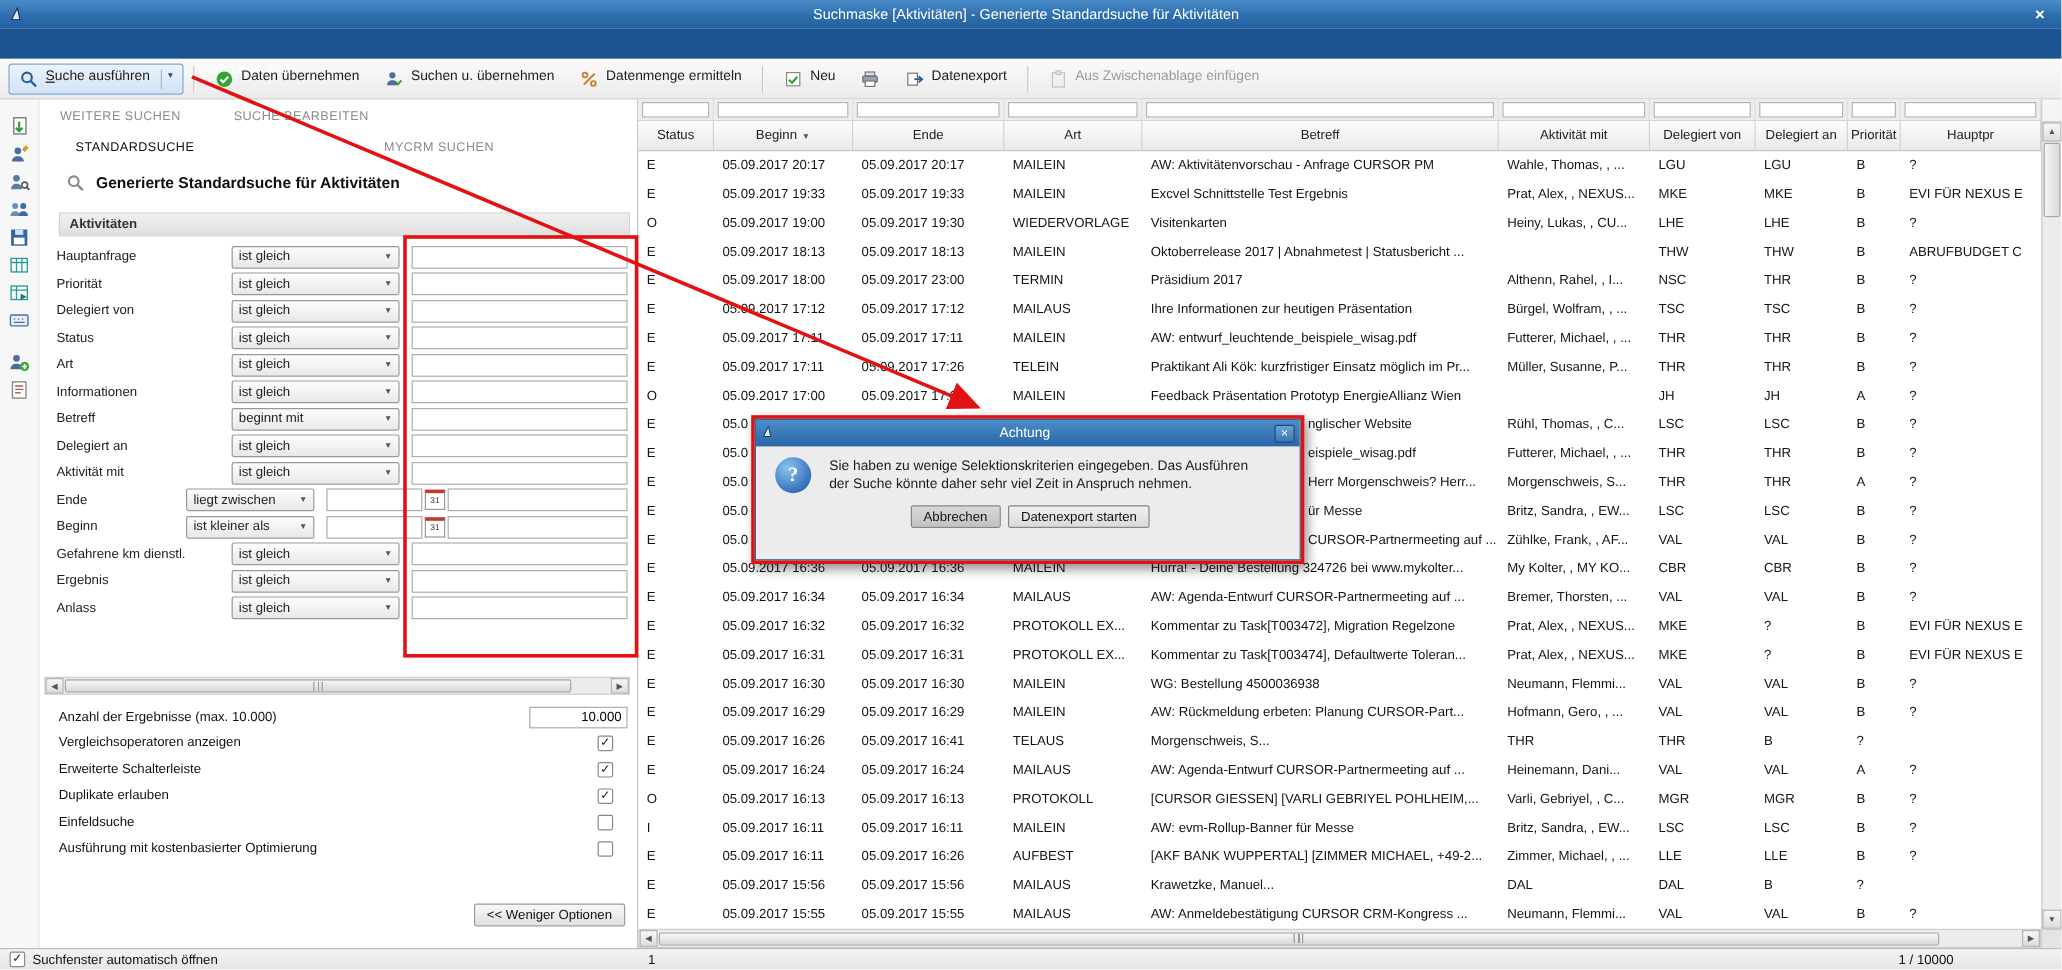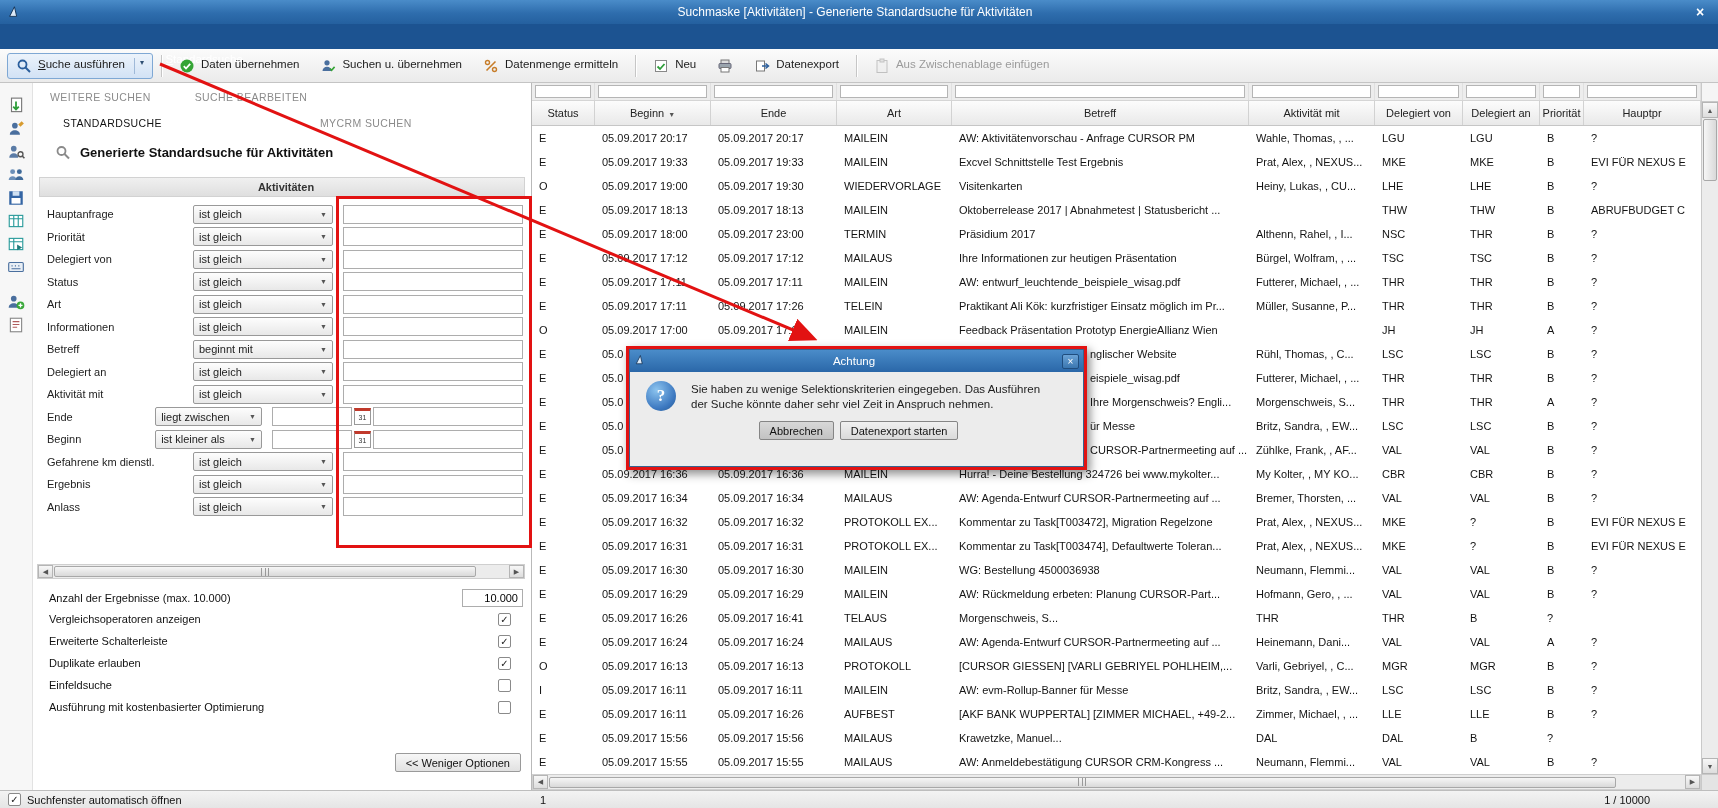--- a/index.html
+++ b/index.html
@@ -38,22 +38,22 @@
   .strip-icon { width:18px; height:18px; display:flex; }
   .strip-icon.gap { margin-top:12px; }
   
   .left-panel { width:499px; border-right:1px solid #b9b9b9; background:#fff; display:flex; flex-direction:column; }
   .tabs1 { display:flex; gap:44px; padding:8px 0 0 17px; color:#8b8b8b; font-size:10.5px; letter-spacing:.4px; height:22px; }
   .tabs2 { display:flex; padding:12px 0 0 30px; font-size:10.5px; letter-spacing:.4px; color:#8b8b8b; height:26px; }
   .tabs2 .tab-right { margin-left:158px; }
   .tabs2 .active { color:#111; }
   .panel-title { display:flex; align-items:center; gap:9px; margin:12px 0 0 22px; height:18px;
     font-size:13px; font-weight:bold; color:#111; }
-  .section-bar { margin:16px 6px 0 6px; height:20px; line-height:19px; background:linear-gradient(#f0f0f0,#dfdfdf);
-    border:1px solid #d2d2d2; font-weight:bold; padding-left:8px; color:#333;text-align:center; }
+  .section-bar { margin:16px 6px 0 16px; height:20px; line-height:19px; background:linear-gradient(#f0f0f0,#dfdfdf);
+    border:1px solid #d2d2d2; font-weight:bold; padding-left:8px; color:#333; }
   .form { padding:6px 0 0 14px; }
   .form-row { display:flex; align-items:center; height:22.5px; }
   .flabel { width:146px; color:#222; }
   .opsel { width:140px; height:19px; background:linear-gradient(#fdfdfd,#e8e8e8); border:1px solid #999;
     border-radius:2px; display:flex; align-items:center; padding:0 5px; color:#222; }
   .opsel::after { content:"▼"; font-size:7px; color:#555; margin-left:auto; }
   .fvalue { display:flex; align-items:center; flex:1; margin:0 8px 0 10px; gap:2px; }
   .vinput { height:19px; border:1px solid #adadad; background:#fff; flex:1; min-width:0; padding:0 3px; font:inherit; }
   .calbtn { width:17px; height:17px; border:1px solid #999; border-top:3px solid #c0392b; background:#fff;
     display:none; align-items:center; justify-content:center; font-size:7px; color:#333; }
@@ -66,21 +66,21 @@
     display:flex; align-items:center; justify-content:center; font-size:7px; color:#555; }
   .sb-track { flex:1; height:100%; display:flex; align-items:center; padding:1px; }
   .sb-thumb { height:11px; background:linear-gradient(#f6f6f6,#d9d9d9); border:1px solid #a8a8a8;
     border-radius:2px; display:flex; align-items:center; justify-content:center; }
   .grip { width:8px; height:8px; border-left:1px solid #999; border-right:1px solid #999;
     background:linear-gradient(90deg,transparent 3px,#999 3px,#999 4px,transparent 4px); }
   .panel-hscroll { margin:46px 6px 0 4px; }
   .panel-hscroll .sb-thumb { width:93%; }
   .limit-row { display:flex; align-items:center; height:20px; margin-top:9px; padding:0 8px 0 16px; }
   .limit-row .llabel { flex:1; }
-  .limit-input { width:61px; height:18px; border:1px solid #adadad; background:#fff; text-align:right;
+  .limit-input { width:82px; height:18px; border:1px solid #adadad; background:#fff; text-align:right;
     padding:0 4px; font:inherit; }
   .opt-row { display:flex; align-items:center; height:22px; padding:0 20px 0 16px; }
   .opt-row .olabel { flex:1; }
   .cb { width:13px; height:13px; border:1px solid #8a8a8a; background:#fff; display:inline-flex;
     align-items:center; justify-content:center; font-size:10px; color:#1c1c1c; border-radius:2px; }
   .cb.checked::after { content:"✓"; font-weight:bold; }
   .flex-spacer { flex:1; }
   .less-btn { align-self:flex-end; margin:0 10px 18px 0; height:19px; padding:0 10px;
     background:linear-gradient(#f7f7f7,#e1e1e1); border:1px solid #9a9a9a; border-radius:2px;
     display:flex; align-items:center; font-size:11px; }
@@ -110,21 +110,21 @@
   .vs-btn { height:16px; display:flex; align-items:center; justify-content:center; font-size:7px; color:#555;
     background:linear-gradient(#f7f7f7,#ddd); border:1px solid #b5b5b5; }
   .vs-thumb { height:62px; margin:1px; background:linear-gradient(90deg,#f6f6f6,#d9d9d9); border:1px solid #a8a8a8; border-radius:2px; }
   .vs-track { flex:1; }
   .vs-corner { height:16px; background:#e4e4e4; border-top:1px solid #c9c9c9; }
   
   .statusbar { height:18px; background:linear-gradient(#f3f3f3,#e5e5e5); border-top:1px solid #bdbdbd;
     display:flex; align-items:center; }
   .sb-left { width:532px; display:flex; align-items:center; gap:6px; padding-left:8px; }
   .sb-count { margin-left:8px; }
-  .sb-page { margin-left:auto; margin-right:68px; }
+  .sb-page { margin-left:auto; margin-right:90px; }
   
   .dialog { position:absolute; left:626px; top:346px; width:461px; height:124px; z-index:60;
     border:3px solid #e21212; background:#ececec; box-shadow:3px 4px 9px rgba(0,0,0,.45); }
   .dialog-inner { border:1px solid #36638f; height:100%; display:flex; flex-direction:column; }
   .dlg-title { height:22px; background:linear-gradient(#4a8cc9,#2a67a8); display:flex; align-items:center;
     padding:0 4px; color:#fff; }
   .dlg-title .dtext { flex:1; text-align:center; font-size:11.5px; }
   .dlg-close { width:17px; height:15px; background:linear-gradient(#6ba3d6,#3a76b0); border:1px solid #1f4d7e;
     border-radius:2px; color:#fff; font-size:10px; display:flex; align-items:center; justify-content:center; }
   .dlg-body { flex:1; display:flex; flex-direction:column; padding:9px 12px 0 16px; }
@@ -746,21 +746,21 @@
           <span class="td c-da">THR</span>
           <span class="td c-pr">B</span>
           <span class="td c-hp">?</span>
         </div>
 
         <div class="trow tgrid">
           <span class="td c-st">E</span>
           <span class="td c-bg">05.0</span>
           <span class="td c-en"></span>
           <span class="td c-ar"></span>
-          <span class="td c-bt">Ihre Morgenschweis? Engli...</span>
+          <span class="td c-bt">Herr Morgenschweis? Herr...</span>
           <span class="td c-am">Morgenschweis, S...</span>
           <span class="td c-dv">THR</span>
           <span class="td c-da">THR</span>
           <span class="td c-pr">A</span>
           <span class="td c-hp">?</span>
         </div>
 
         <div class="trow tgrid">
           <span class="td c-st">E</span>
           <span class="td c-bg">05.0</span>

